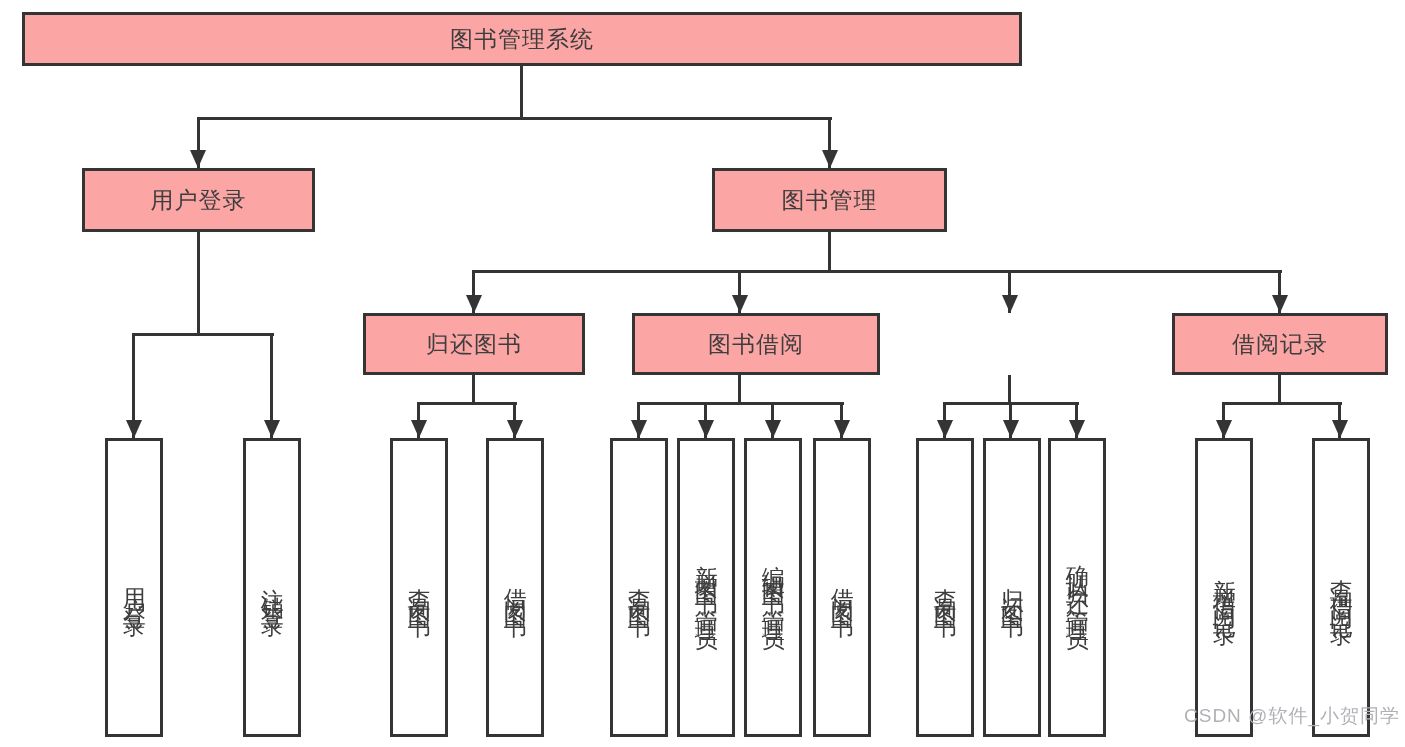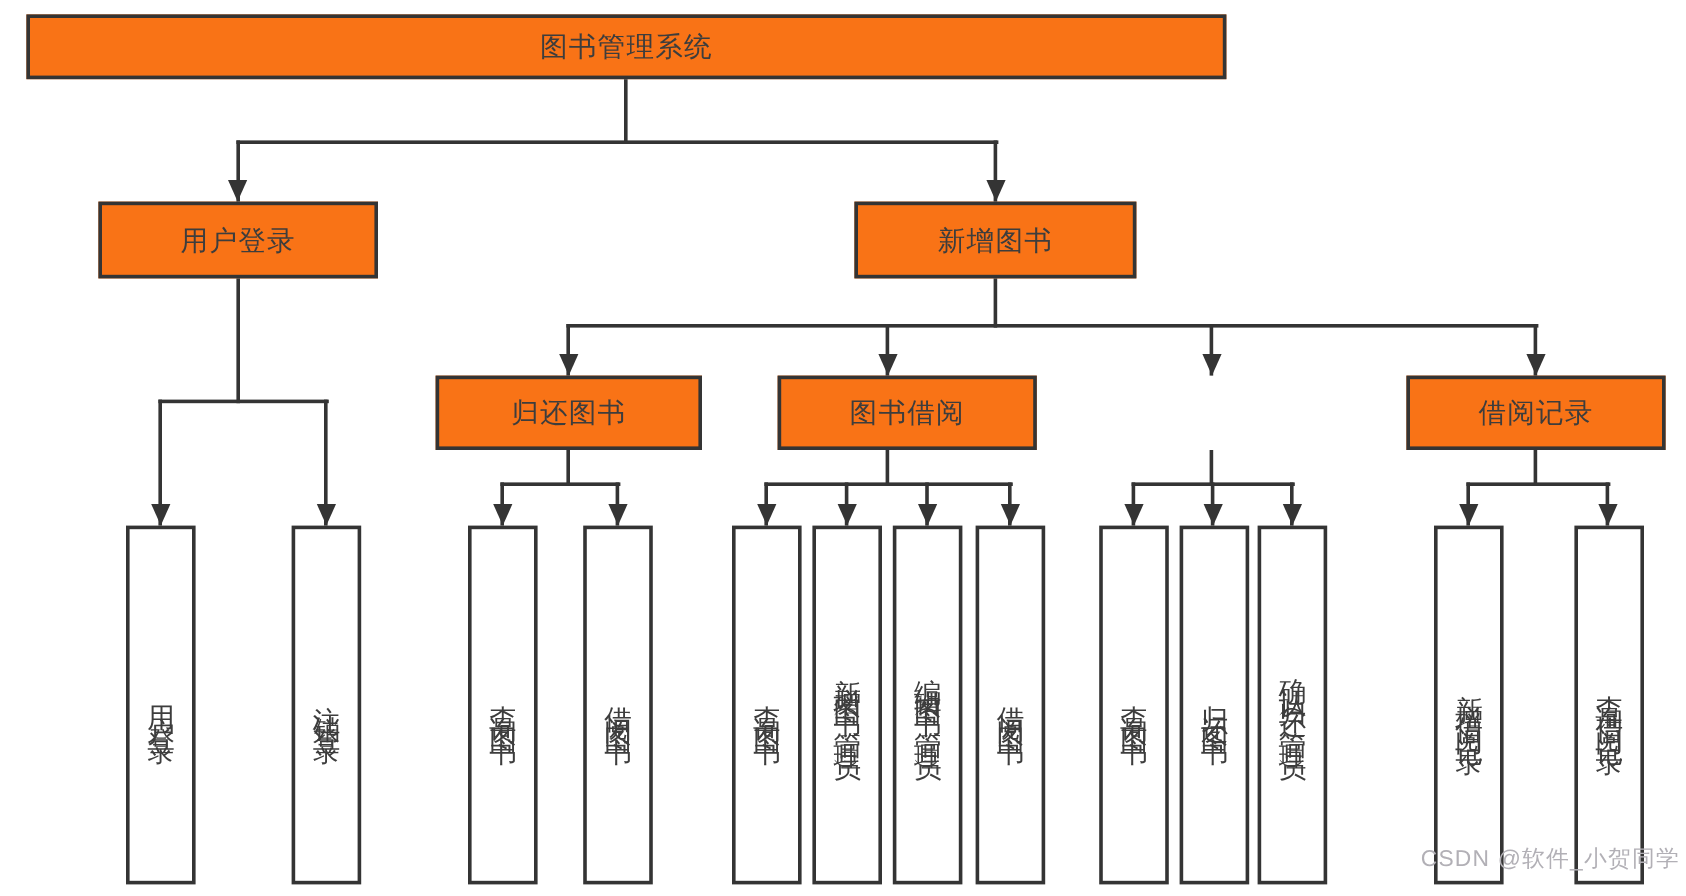--- a/index.html
+++ b/index.html
@@ -2,21 +2,21 @@
 <html><head>
 <meta charset="utf-8">
 <style>
   html,body{margin:0;padding:0;background:#ffffff;}
   body{font-family:"Liberation Sans", sans-serif;}
   #canvas{position:relative;width:1405px;height:747px;background:#ffffff;overflow:hidden;}
 
   .node{
     position:absolute;
     box-sizing:border-box;
-    background:#f97316;
+    background:#fca5a5;
     border:3px solid #343434;
     display:flex;
     align-items:center;
     justify-content:center;
     color:#3d3d3d;
     font-size:23px;
     letter-spacing:1px;
     white-space:nowrap;
   }
   .leaf{
@@ -55,25 +55,25 @@
 </style>
 </head>
 <body>
 
 <div id="canvas">
 
   <div class="node" style="left:22px;top:12px;width:1000px;height:54px;">图书管理系统</div>
 
   <div class="node" style="left:82px;top:168px;width:233px;height:64px;">用户登录</div>
 
-  <div class="node" style="left:712px;top:168px;width:235px;height:64px;">新增图书</div>
+  <div class="node" style="left:712px;top:168px;width:235px;height:64px;">图书管理</div>
 
   <div class="node" style="left:363px;top:313px;width:222px;height:62px;">归还图书</div>
 
-  <div class="node" style="left:632px;top:313px;width:216px;height:62px;margin-left:16px;">图书借阅</div>
+  <div class="node" style="left:632px;top:313px;width:248px;height:62px;">图书借阅</div>
 
 
   <div class="node" style="left:1172px;top:313px;width:216px;height:62px;">借阅记录</div>
 
   <div class="leaf" style="left:105px;top:438px;width:58px;height:299px;">
     <span class="vtxt">用户登录</span>
   </div>
   <div class="leaf" style="left:243px;top:438px;width:58px;height:299px;">
     <span class="vtxt">注销登录</span>
   </div>

